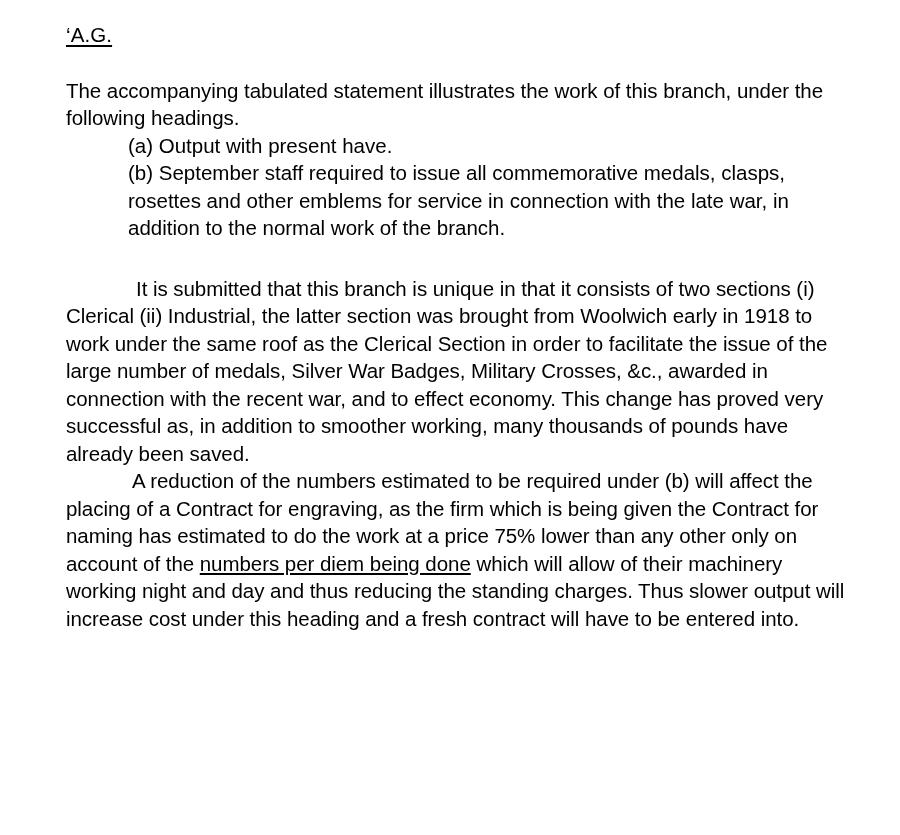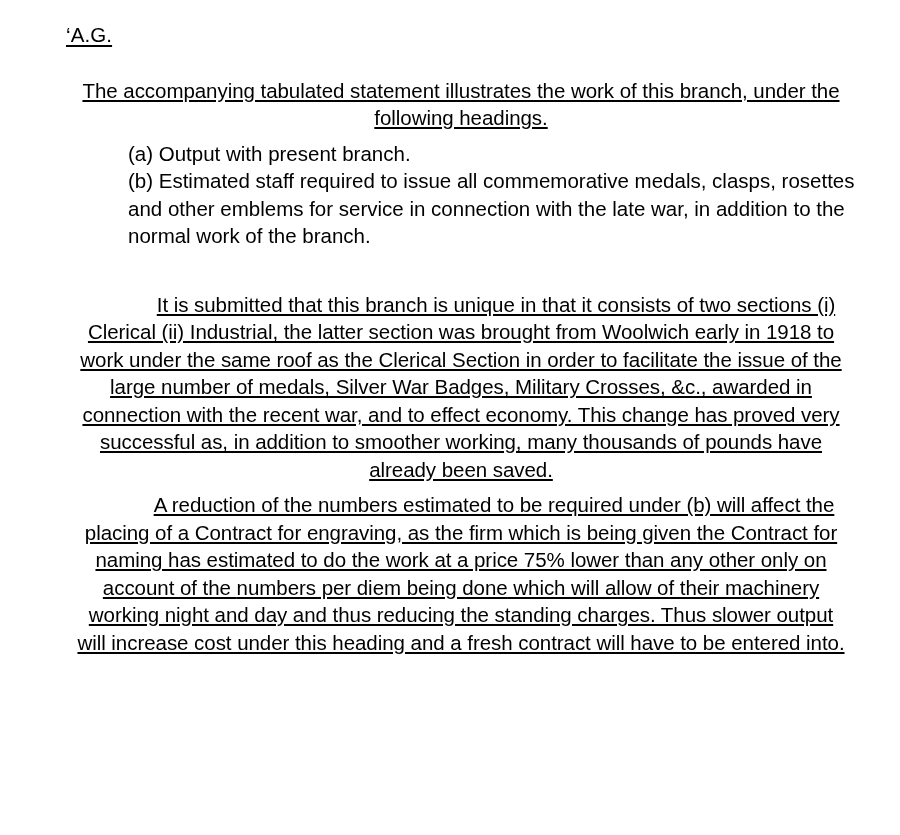--- a/index.html
+++ b/index.html
@@ -25,24 +25,23 @@
     font-size: 20.5px;
     line-height: 1.3;
     text-decoration: underline;
     text-underline-offset: 3px;
     margin: 0 0 28px 0;
     letter-spacing: 0.1px;
   }
   .para {
     font-size: 20.5px;
     line-height: 27.5px;
-    margin: 8px;
-    text-align: center;
+    margin: 0;
+    text-align: left;
     letter-spacing: -0.05px;
-    text-decoration: underline;
   }
   .para + .para {
     margin-top: 0;
   }
   .indent-list {
     margin: 0 0 0 62px;
     font-size: 20.5px;
     line-height: 27.5px;
   }
   .indent-list .item {
@@ -70,22 +69,22 @@
 </head>
 <body>
 
 <div class="page">
 
   <div class="heading">‘A.G.</div>
 
   <p class="para">The accompanying tabulated statement illustrates the work of this branch, under the following headings.</p>
 
   <div class="indent-list">
-    <div class="item">(a) Output with present branch.</div>
-    <div class="item">(b) Estimated staff required to issue all commemorative medals, clasps, rosettes and other emblems for service in connection with the late war, in addition to the normal work of the branch.</div>
+    <div class="item">(a) Output with present have.</div>
+    <div class="item">(b) September staff required to issue all commemorative medals, clasps, rosettes and other emblems for service in connection with the late war, in addition to the normal work of the branch.</div>
   </div>
 
   <div class="gap-large"></div>
 
   <p class="para first-line-indent" style="text-indent:70px;">It is submitted that this branch is unique in that it consists of two sections (i) Clerical (ii) Industrial, the latter section was brought from Woolwich early in 1918 to work under the same roof as the Clerical Section in order to facilitate the issue of the large number of medals, Silver War Badges, Military Crosses, &amp;c., awarded in connection with the recent war, and to effect economy. This change has proved very successful as, in addition to smoother working, many thousands of pounds have already been saved.</p>
 
   <p class="para first-line-indent-small"><span>A reduction of the numbers estimated to be required under (b) will affect the placing of a Contract for engraving, as the firm which is being given the Contract for naming has estimated to do the work at a price 75% lower than any other only on account of the </span><span class="uline">numbers per diem being done</span><span> which will allow of their machinery working night and day and thus reducing the standing charges. Thus slower output will increase cost under this heading and a fresh contract will have to be entered into.</span></p>
 
 
 </div>

